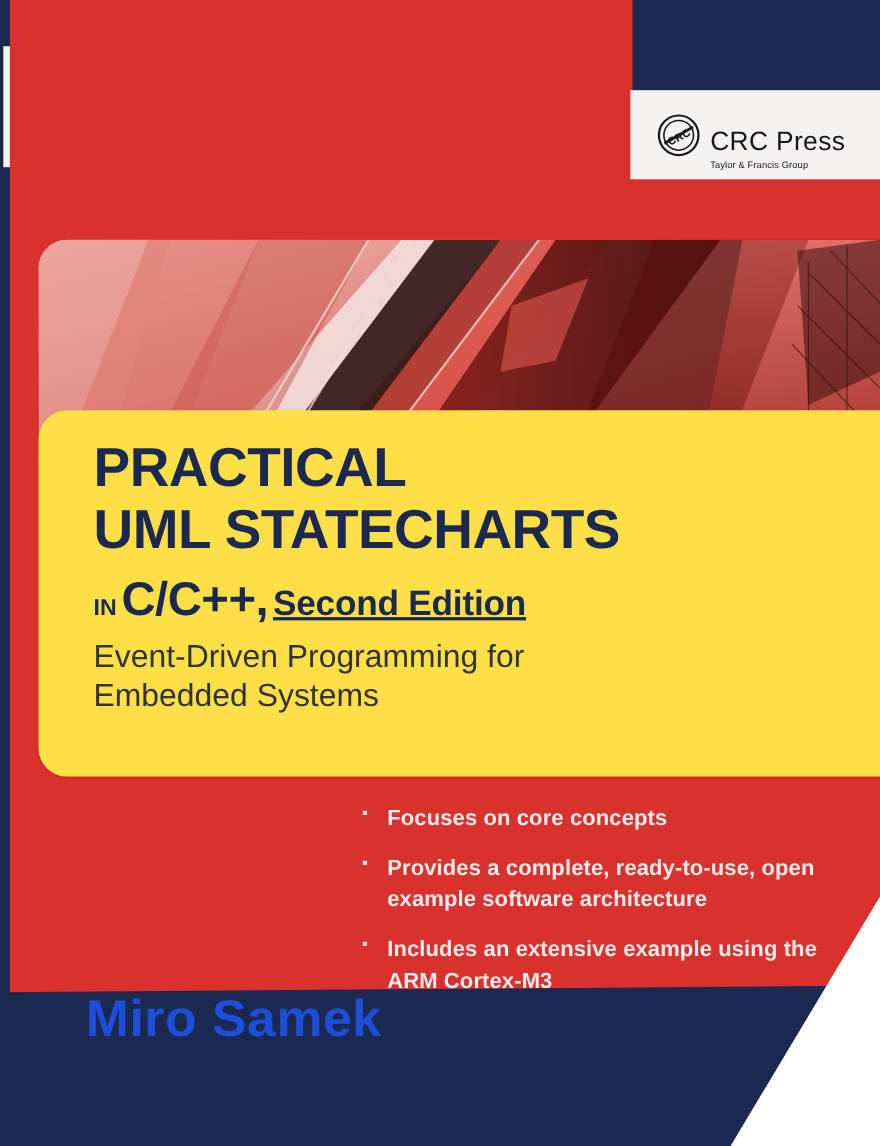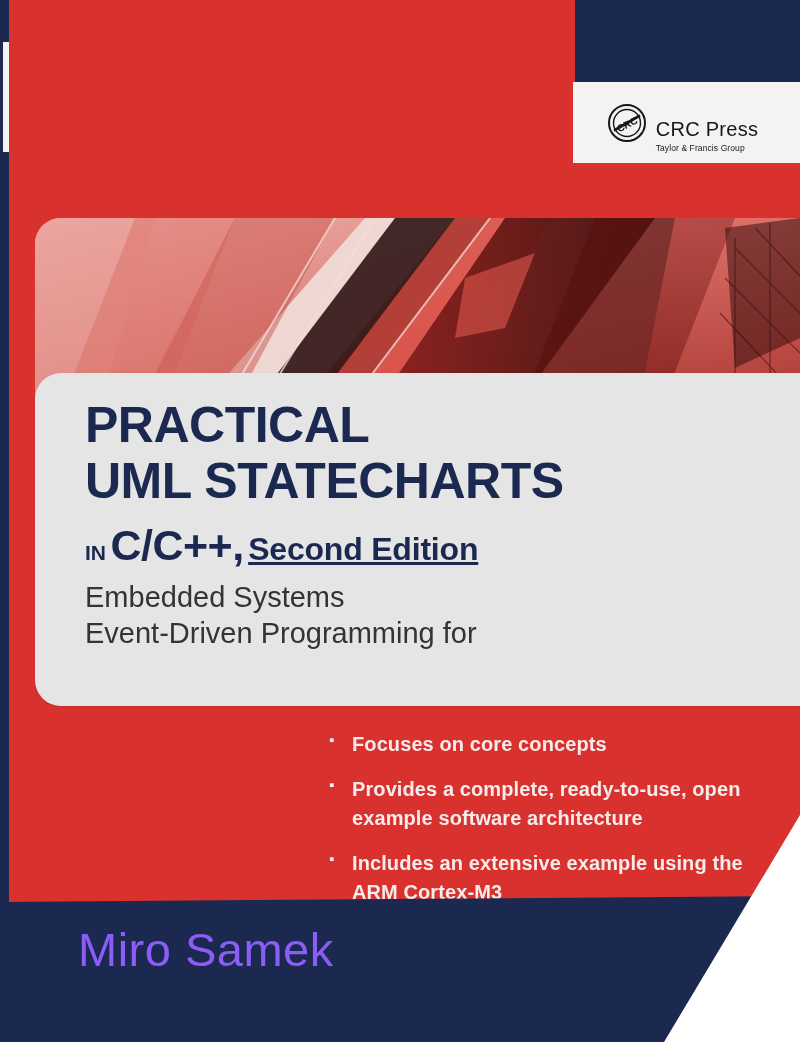--- a/index.html
+++ b/index.html
@@ -62,21 +62,21 @@
     width: 40px; height: 40px;
     flex: 0 0 40px;
   }
   .crc-words {
     display: flex;
     flex-direction: column;
     align-items: flex-start;
     line-height: 1;
   }
   .crc-name {
-    font-size: 20px;
+    font-size: 24px;
     font-weight: 400;
     color: #17171a;
     letter-spacing: 0.3px;
     margin-top: 26px;
   }
   .crc-sub {
     font-size: 8.5px;
     font-weight: 400;
     color: #17171a;
     margin-top: 5px;
@@ -92,21 +92,21 @@
     border-top-left-radius: 26px;
     background: linear-gradient(160deg, #e89a94 0%, #d9534c 22%, #b02a26 48%, #7d1a18 72%, #4a1110 100%);
   }
   .art-band svg { display: block; width: 100%; height: 100%; }
 
   
   .title-panel {
     position: absolute;
     left: 35px; top: 373px;
     width: 765px; height: 333px;
-    background: #e5e5e5;
+    background: #fde047;
     border-radius: 26px 0 0 26px;
     box-shadow: 0 1px 3px rgba(0,0,0,0.10);
   }
   .title-inner {
     position: absolute;
     left: 50px; top: 24px;
     right: 24px;
   }
   .t-line1, .t-line2 {
     font-family: "Liberation Sans", sans-serif;
@@ -178,24 +178,24 @@
   
   .navy-band {
     position: absolute;
     left: 0; top: 896px;
     width: 800px; height: 146px;
     background: #1b2950;
     clip-path: polygon(0 6px, 800px 0px, 800px 146px, 0 146px);
   }
   .author {
     position: absolute;
-    left: 78px; top: 922px;
+    left: 78px; top: 898px;
     font-size: 47px;
-    font-weight: 400;
-    color: #8b5cf6;
+    font-weight: 700;
+    color: #1d4ed8;
     letter-spacing: 0.5px;
     font-family: "Liberation Sans", sans-serif;
   }
 
   
   .corner-cut {
     position: absolute;
     left: 640px; top: 815px;
     width: 160px; height: 227px;
     background: #ffffff;
@@ -275,22 +275,22 @@
   </div>
 
   <div class="title-panel">
     <div class="title-inner">
       <div class="t-line1">PRACTICAL</div>
       <div class="t-line2">UML STATECHARTS</div>
       <div class="t-line3">
         <span class="t-in">IN</span><span>&nbsp;</span><span class="t-cpp">C/C++,</span><span>&nbsp;</span><span class="t-edition">Second Edition</span>
       </div>
       <div class="t-sub">
+        <div>Event-Driven Programming for</div>
         <div>Embedded Systems</div>
-        <div>Event-Driven Programming for</div>
       </div>
     </div>
   </div>
 
   <div class="bullets">
     <div class="bullet-row">
       <span class="bullet-dot">▪</span>
       <span class="bullet-text">Focuses on core concepts</span>
     </div>
     <div class="bullet-row">

